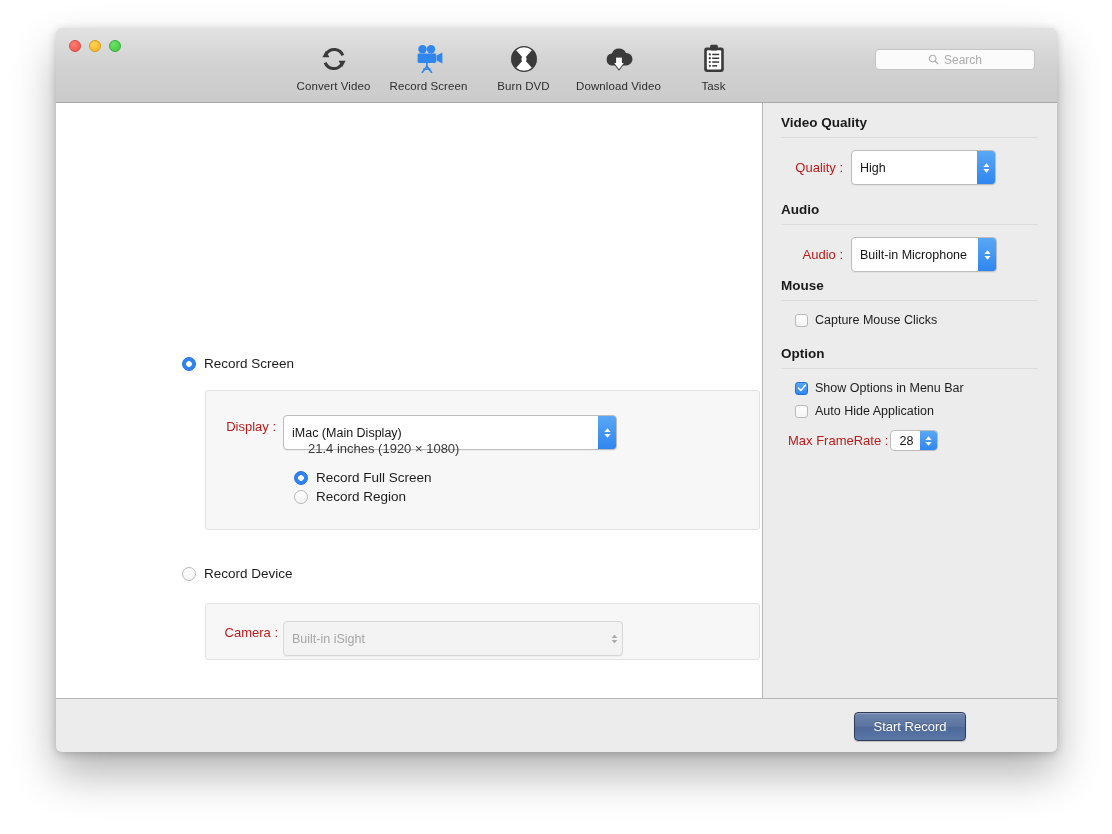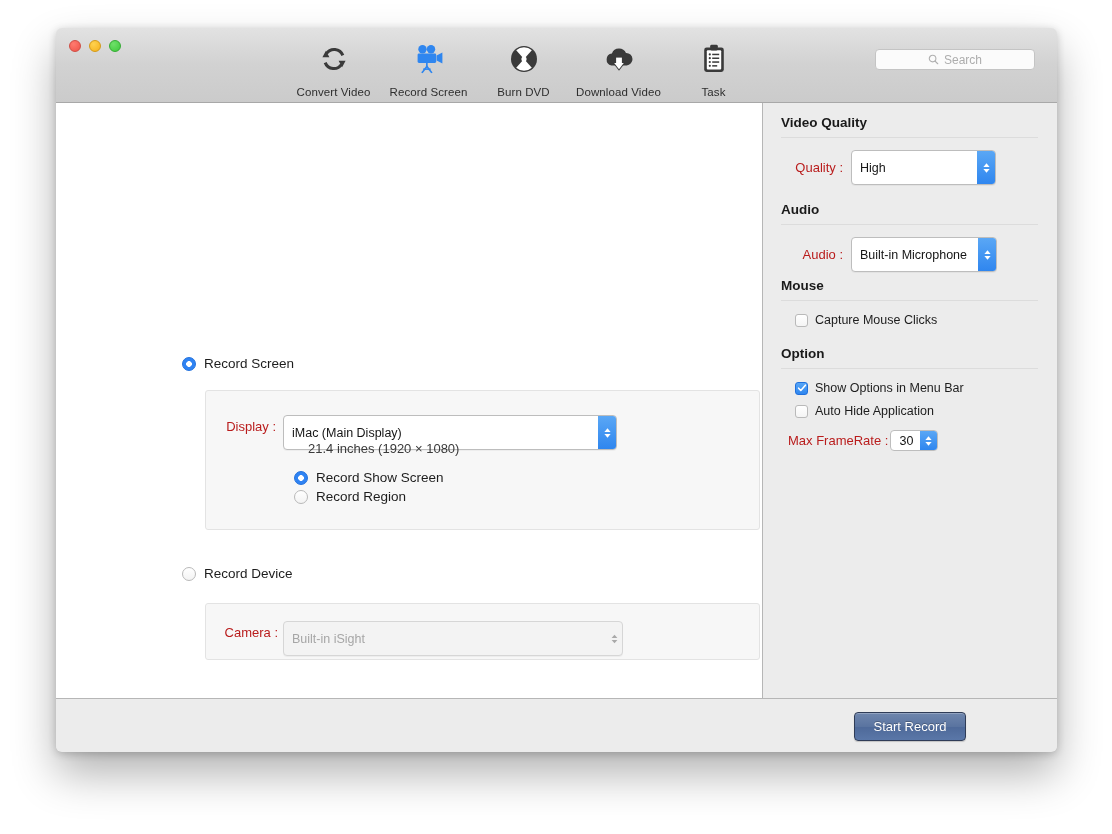--- a/index.html
+++ b/index.html
@@ -72,21 +72,21 @@
     align-items: center;
     cursor: default;
   }
   .tb-icon {
     height: 34px;
     display: flex;
     align-items: center;
     justify-content: center;
   }
   .tb-label {
-    margin-top: 10px;
+    margin-top: 4px;
     font-size: 11.5px;
     color: #2e2e2e;
     white-space: nowrap;
     letter-spacing: 0.1px;
   }
 
   .searchbox {
     position: absolute;
     right: 22px;
     top: 21px;
@@ -461,21 +461,21 @@
               <polygon points="4.5,2.2 7.6,6.0 1.4,6.0" fill="#ffffff"></polygon>
               <polygon points="4.5,11.8 7.6,8.0 1.4,8.0" fill="#ffffff"></polygon>
             </svg>
           </span>
         </div>
 
         <div id="display-sub">21.4 inches (1920 × 1080)</div>
 
         <div class="radio-row" id="rec-full">
           <span class="radio on"></span>
-          <span class="radio-label">Record Show Screen</span>
+          <span class="radio-label">Record Full Screen</span>
         </div>
 
         <div class="radio-row" id="rec-region">
           <span class="radio off"></span>
           <span class="radio-label">Record Region</span>
         </div>
 
         <div class="radio-row" id="record-device-radio">
           <span class="radio off"></span>
           <span class="radio-label">Record Device</span>
@@ -563,21 +563,21 @@
             </div>
 
             <div class="check-row" style="margin-top:9px;">
               <span class="checkbox off"></span>
               <span class="check-label">Auto Hide Application</span>
             </div>
 
             <div style="display:flex; align-items:center; gap:2px; margin-top:12px; margin-left:7px;">
               <span class="field-label" style="width:auto;">Max FrameRate :</span>
               <div class="stepper">
-                <span class="sv">30</span>
+                <span class="sv">28</span>
                 <span class="arrows">
                   <svg width="9" height="14" viewBox="0 0 9 14">
                     <polygon points="4.5,2.2 7.6,6.0 1.4,6.0" fill="#ffffff"></polygon>
                     <polygon points="4.5,11.8 7.6,8.0 1.4,8.0" fill="#ffffff"></polygon>
                   </svg>
                 </span>
               </div>
             </div>
 
           </div>

